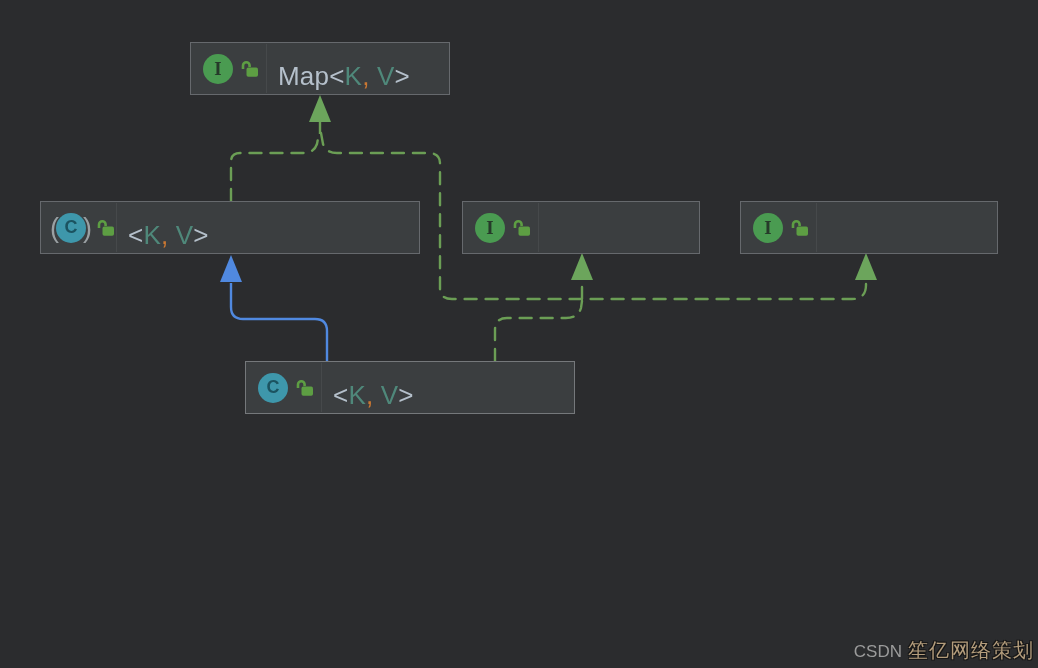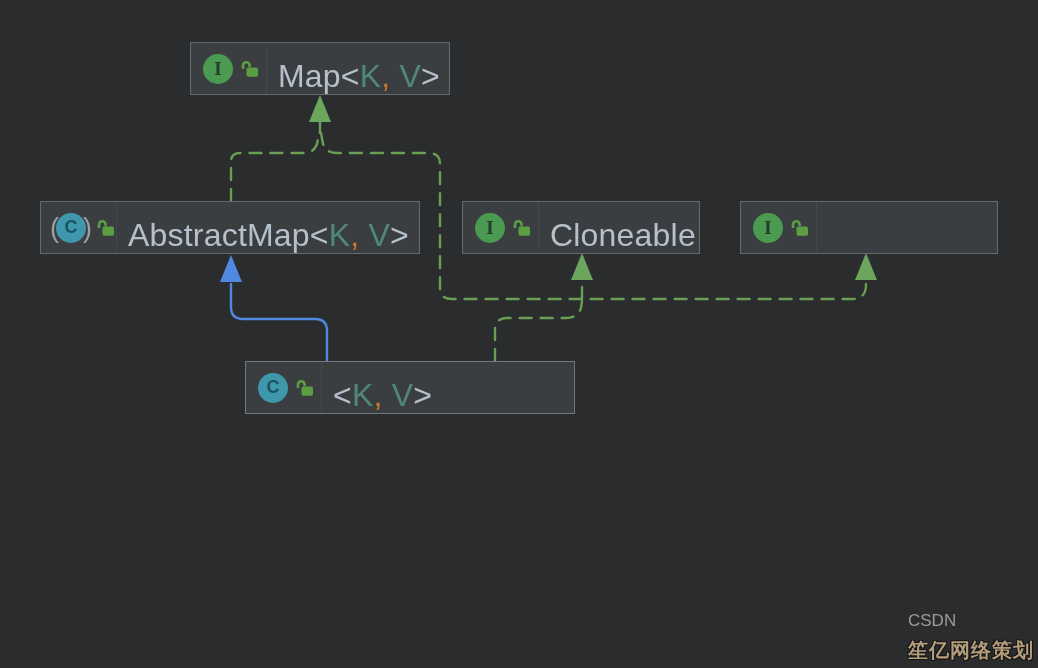--- a/index.html
+++ b/index.html
@@ -15,40 +15,40 @@
     display:flex;align-items:center;
   }
   .node .icons{
     position:absolute;left:12px;top:0;bottom:0;
     display:flex;align-items:center;gap:7px;
   }
   .vdiv{position:absolute;left:75px;top:1px;bottom:1px;width:1px;background:rgba(255,255,255,0.06);}
   .label{
     position:absolute;left:87px;top:16px;bottom:0;
     display:flex;align-items:center;
-    font-size:32px;color:#b5c0cb;letter-spacing:0.2px;white-space:pre;
+    font-size:26px;color:#b5c0cb;letter-spacing:0.2px;white-space:pre;
   }
   .tp{color:#4f887a;}
   .comma{color:#cc7832;}
   .badge{
     width:30px;height:30px;border-radius:50%;
     display:inline-flex;align-items:center;justify-content:center;
     font-weight:bold;flex:0 0 auto;
   }
   .badge.iface{background:#4a9b51;color:#263a2a;font-family:"Liberation Serif",serif;font-size:19px;}
   .badge.cls{background:#3e97ab;color:#1b5360;font-family:"Liberation Sans",sans-serif;font-size:18px;}
   .paren{color:#9aa0a3;font-size:27px;font-weight:400;margin:0 -3px;line-height:30px;}
   .lock{flex:0 0 auto;}
   .watermark{
     position:absolute;right:4px;bottom:4px;
-    display:flex;align-items:baseline;gap:6px;flex-direction:column;
+    display:flex;align-items:baseline;gap:6px;
   }
   .wm-prefix{color:#9b9b9b;font-size:17px;}
   .wm-brand{
-    color:#b49d7c;font-size:20px;font-weight:bold;letter-spacing:1px;
+    color:#b49d7c;font-size:20px;font-weight:normal;letter-spacing:1px;
     text-shadow:1px 1px 0 #161616,-1px -1px 0 #161616,1px -1px 0 #161616,-1px 1px 0 #161616;
   }
 </style>
 </head>
 <body>
 
 <div class="canvas">
 
   <svg class="edges" width="1038" height="668" viewBox="0 0 1038 668">
 
@@ -87,33 +87,32 @@
         <span class="paren">(</span>
         <span class="badge cls">C</span>
         <span class="paren">)</span>
       </span>
       <svg class="lock" width="20" height="20" viewBox="0 0 20 20">
         <path d="M3 10 L3 6.6 a3.3 3.3 0 0 1 6.6 0 L9.6 8" fill="none" stroke="#5d9e43" stroke-width="2.6"></path>
         <rect x="6.5" y="8.6" width="11.5" height="9.2" rx="1.8" fill="#5d9e43"></rect>
       </svg>
     </span>
     <span class="vdiv"></span>
-    <span class="label"><span>AbstractMap</span><span>&lt;</span><span class="tp">K</span><span class="comma">, </span><span class="tp">V</span><span>&gt;</span></span>
+    <span class="label"><span>&lt;</span><span class="tp">K</span><span class="comma">, </span><span class="tp">V</span><span>&gt;</span></span>
   </div>
 
   <div class="node" style="left:462px;top:201px;width:238px;height:53px;">
     <span class="icons">
       <span class="badge iface">I</span>
       <svg class="lock" width="20" height="20" viewBox="0 0 20 20">
         <path d="M3 10 L3 6.6 a3.3 3.3 0 0 1 6.6 0 L9.6 8" fill="none" stroke="#5d9e43" stroke-width="2.6"></path>
         <rect x="6.5" y="8.6" width="11.5" height="9.2" rx="1.8" fill="#5d9e43"></rect>
       </svg>
     </span>
     <span class="vdiv"></span>
-    <span class="label"><span>Cloneable</span></span>
   </div>
 
   <div class="node" style="left:740px;top:201px;width:258px;height:53px;">
     <span class="icons">
       <span class="badge iface">I</span>
       <svg class="lock" width="20" height="20" viewBox="0 0 20 20">
         <path d="M3 10 L3 6.6 a3.3 3.3 0 0 1 6.6 0 L9.6 8" fill="none" stroke="#5d9e43" stroke-width="2.6"></path>
         <rect x="6.5" y="8.6" width="11.5" height="9.2" rx="1.8" fill="#5d9e43"></rect>
       </svg>
     </span>

